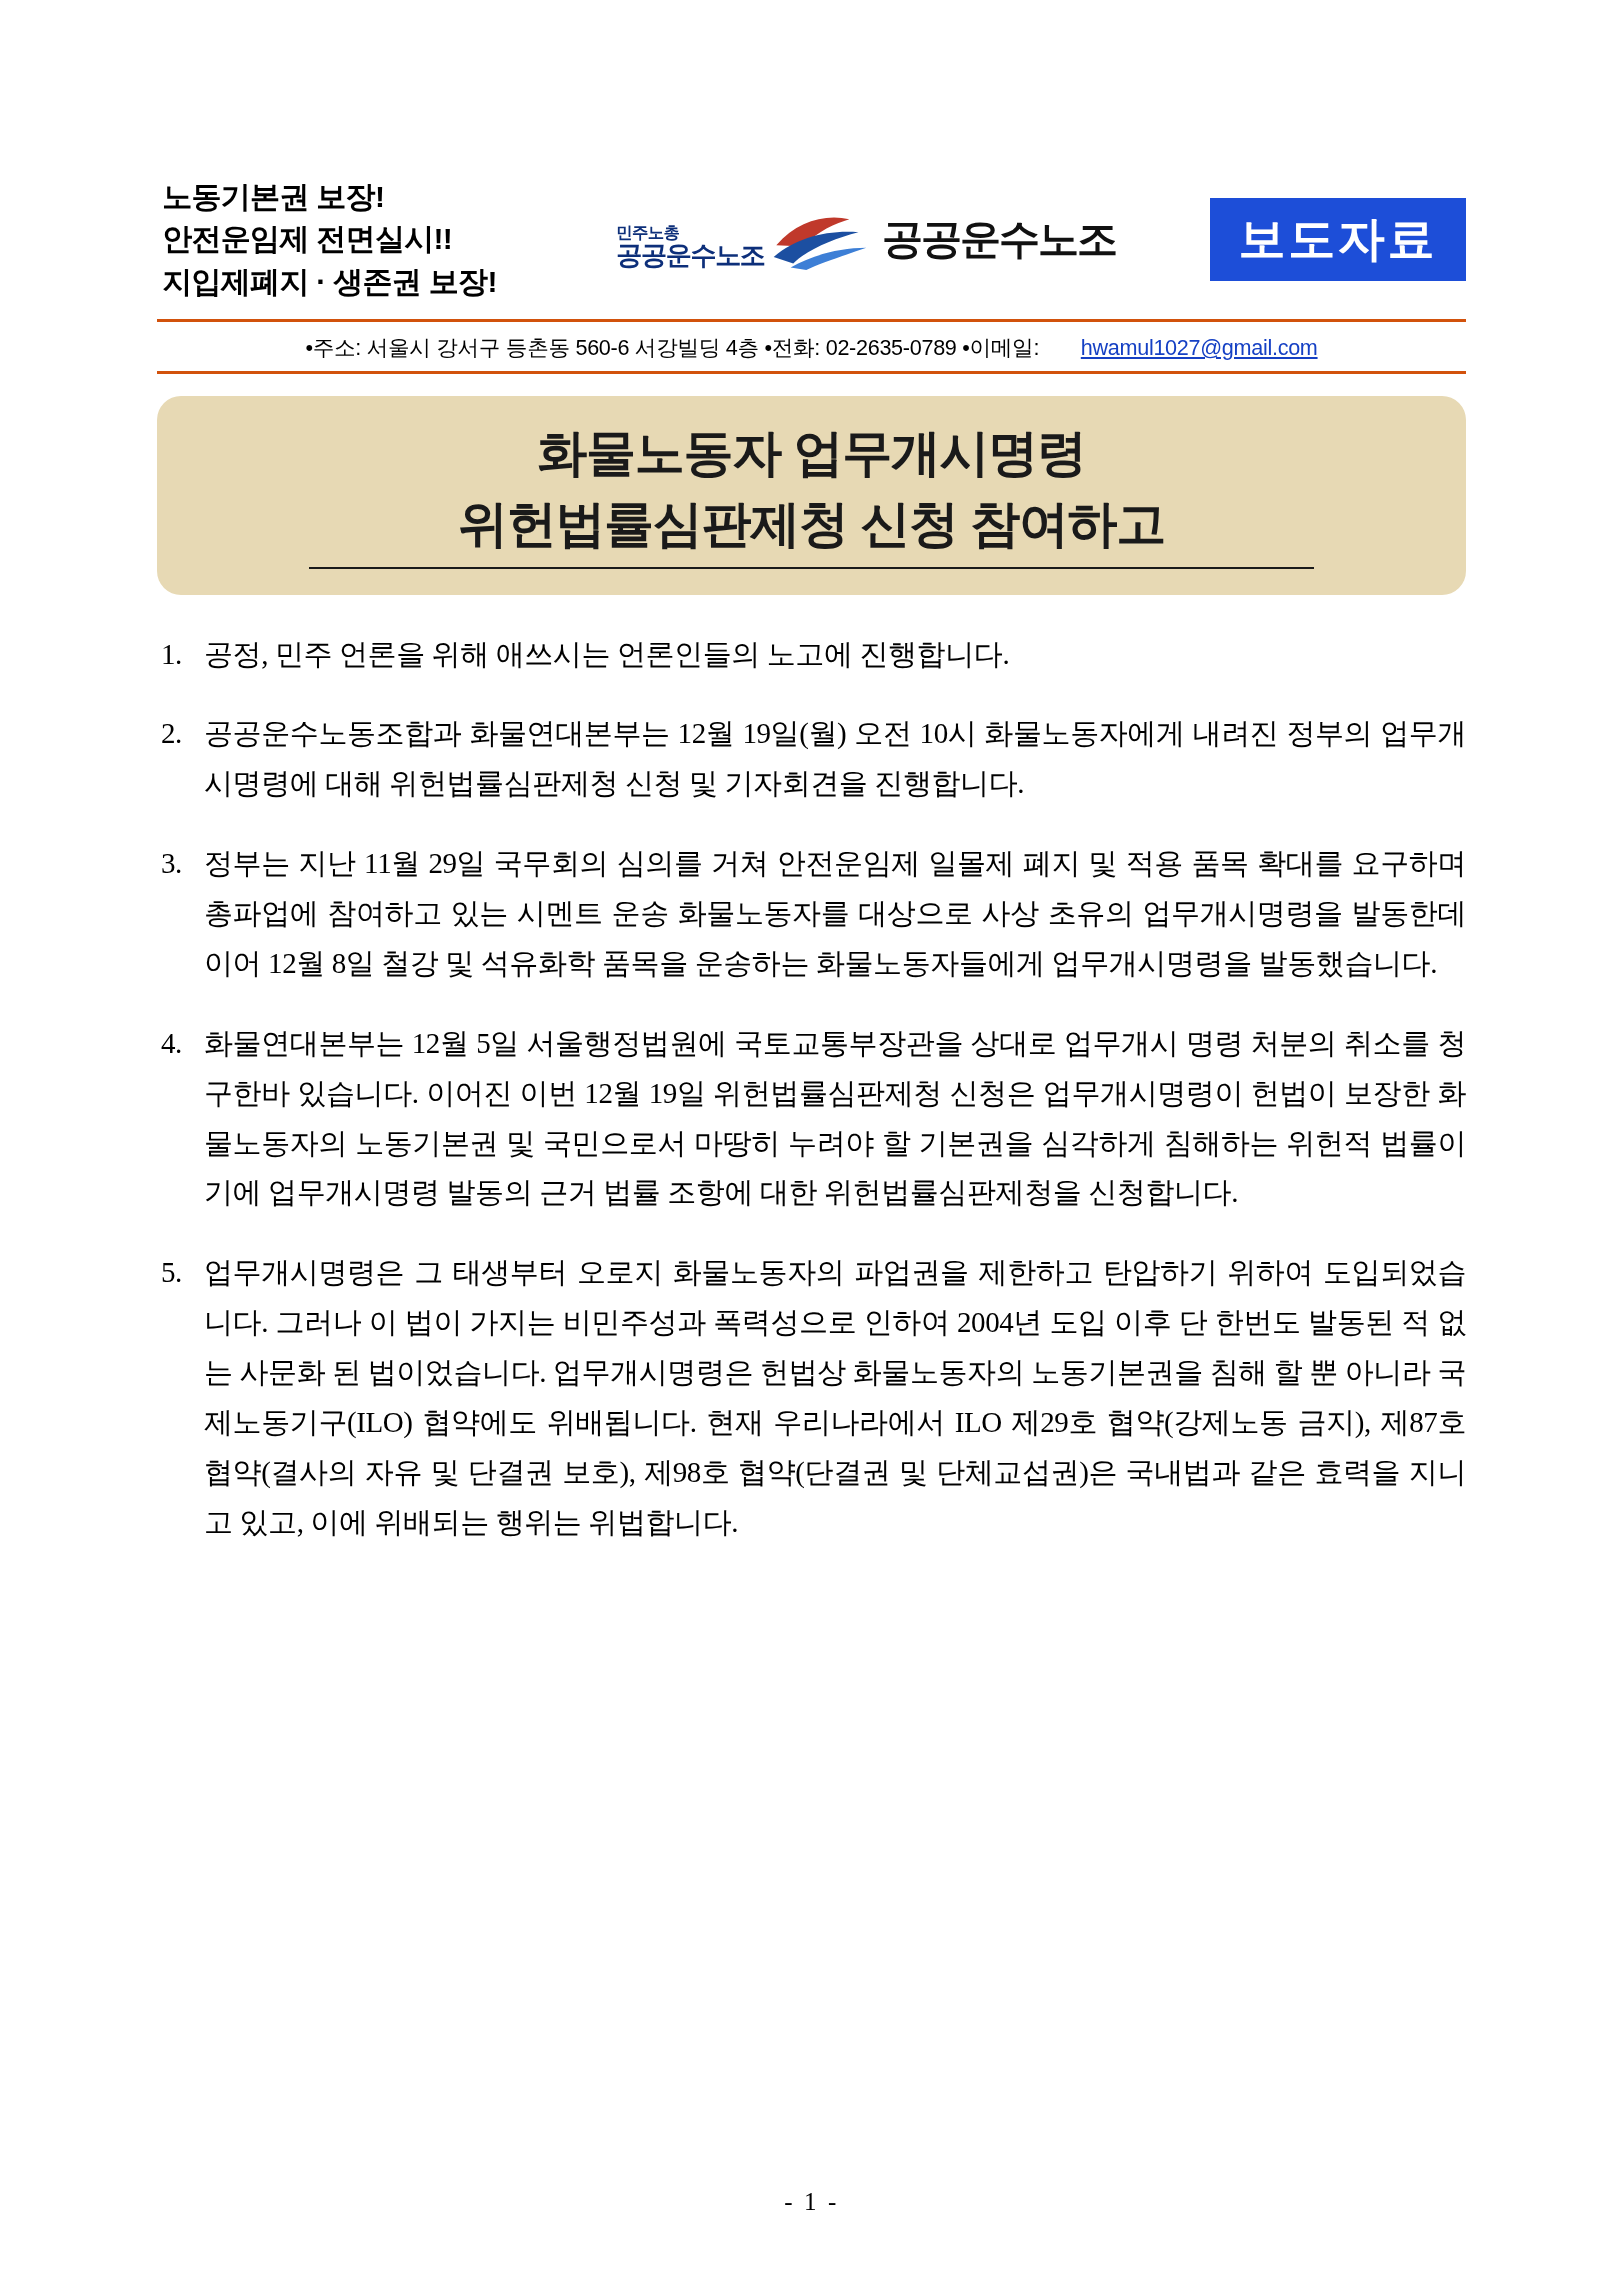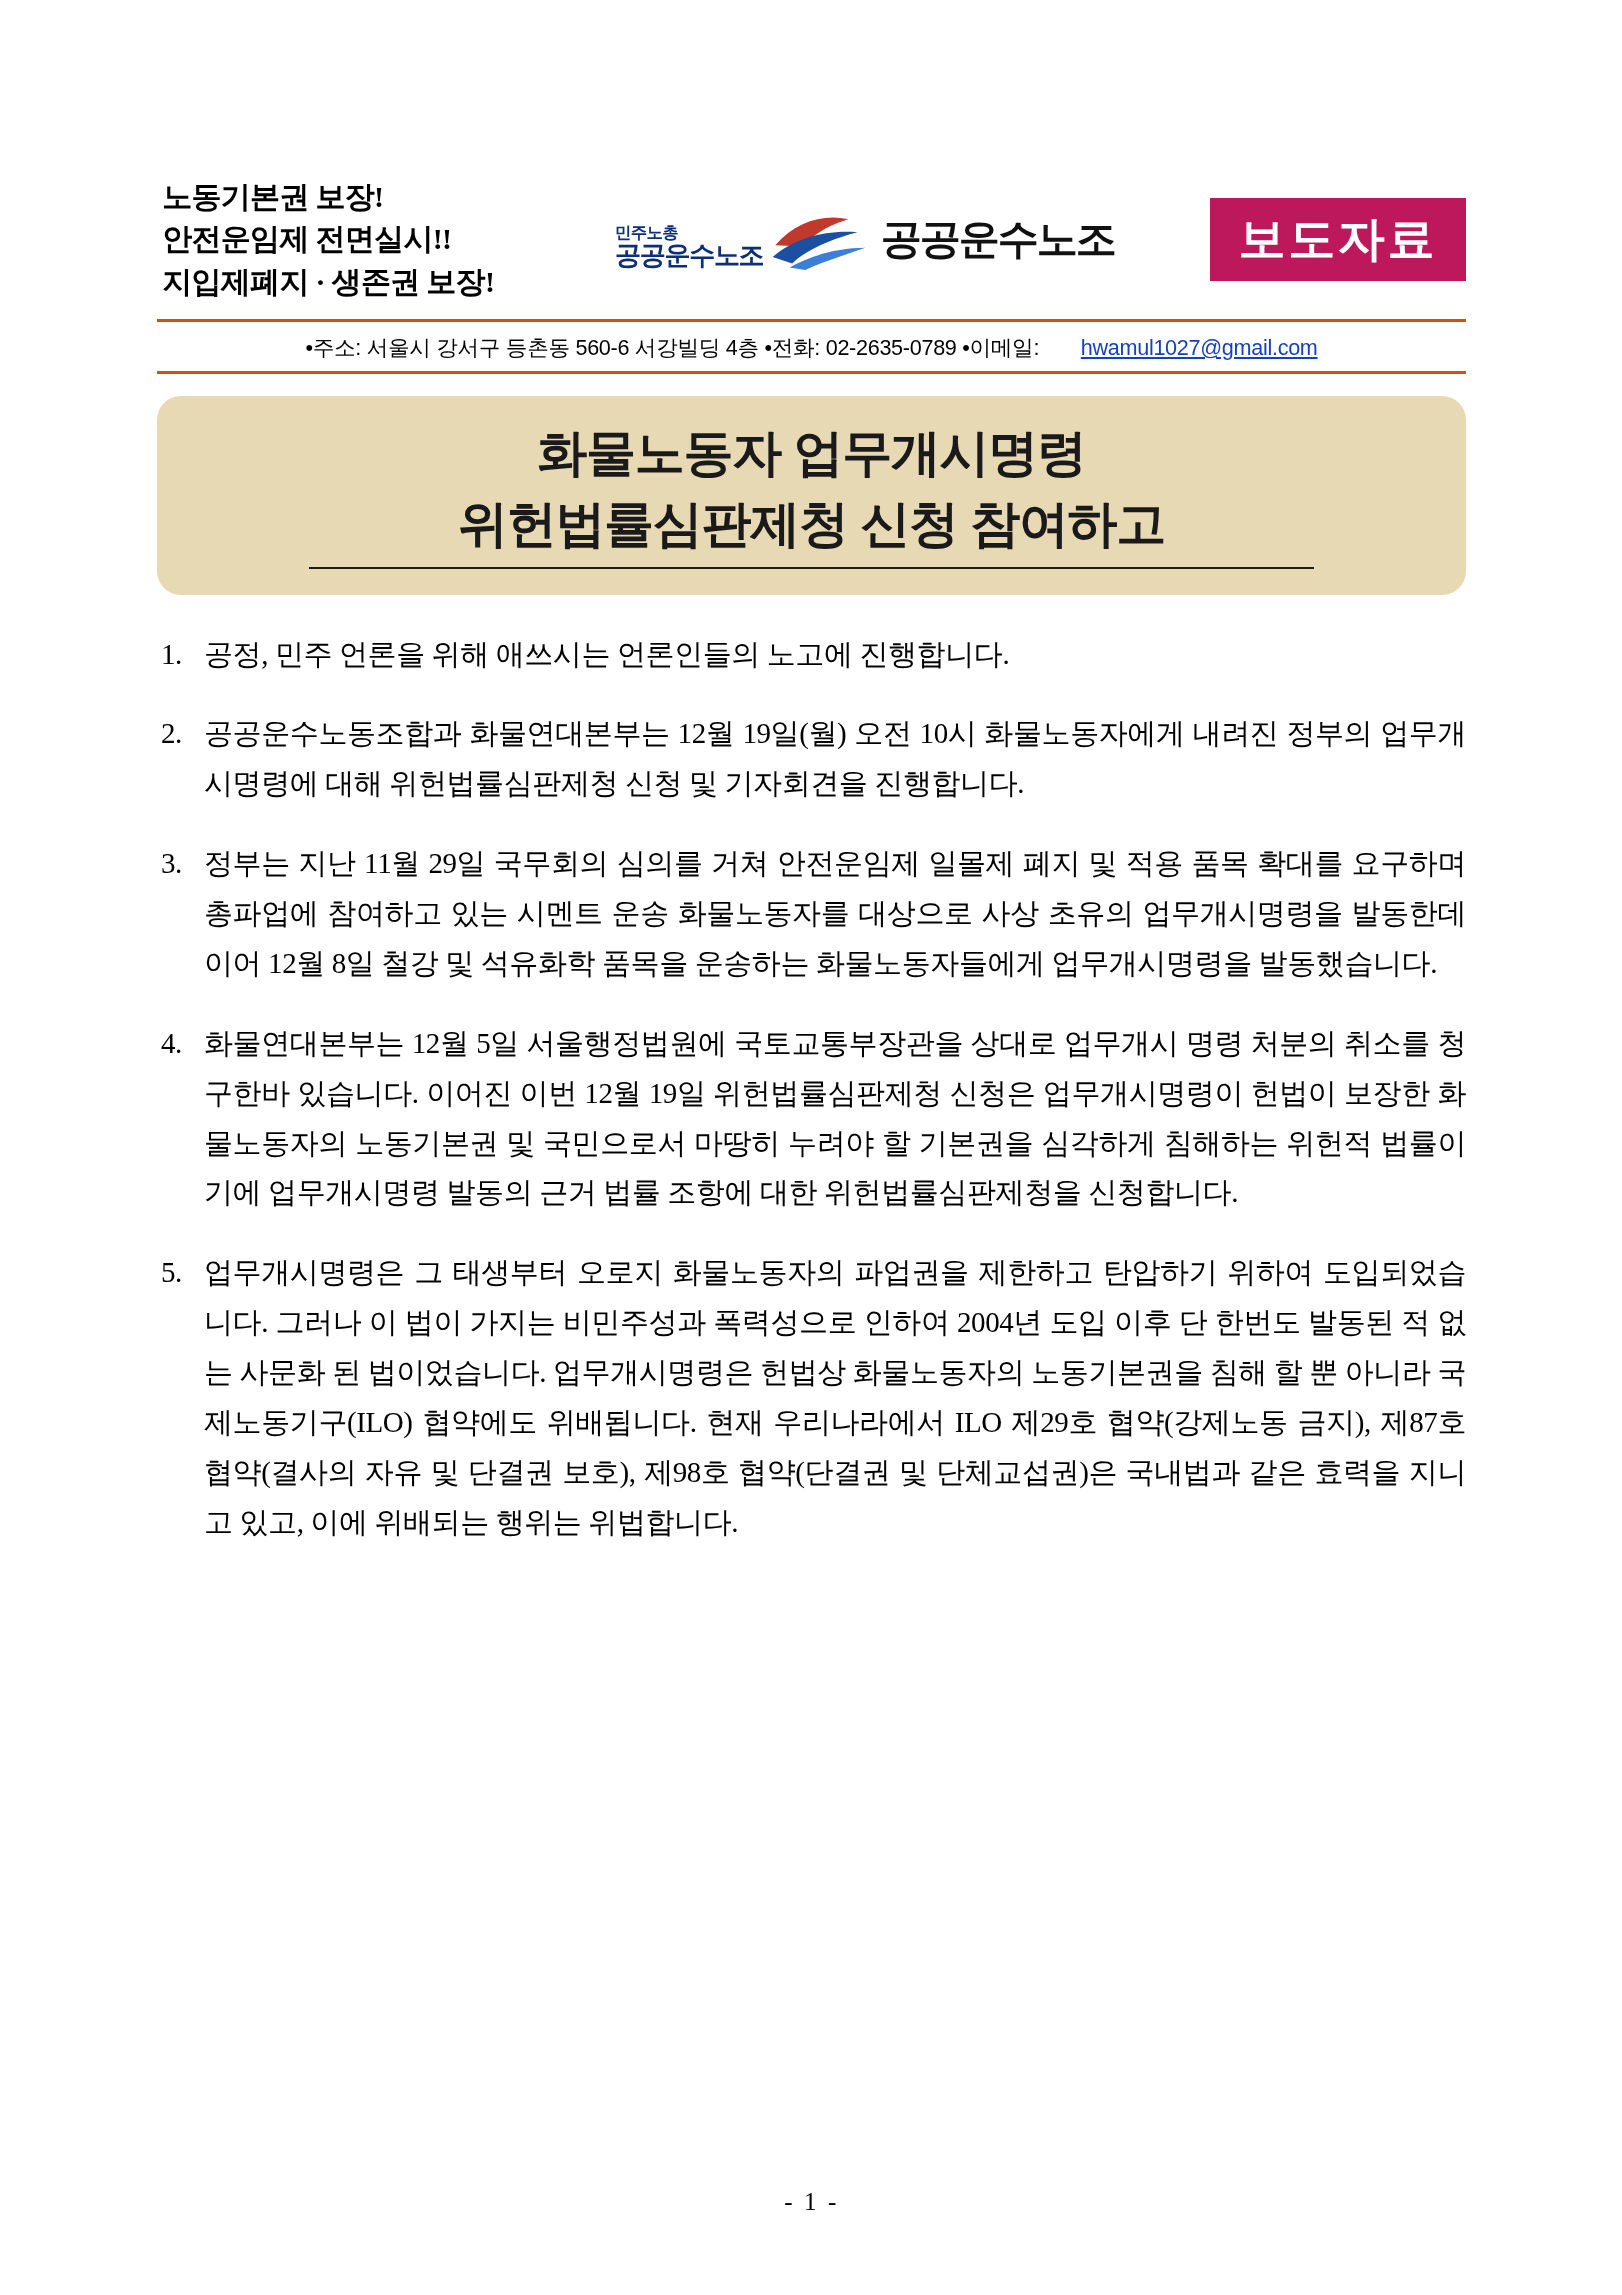--- a/index.html
+++ b/index.html
@@ -23,21 +23,21 @@
   }
 
   
   .masthead {
     display: flex;
     align-items: center;
     justify-content: space-between;
     height: 151px;
   }
   .slogans {
-    font-family: Liberation Serif, serif;
+    font-family: Liberation Sans, sans-serif;
     font-weight: bold;
     font-size: 30px;
     line-height: 1.42;
     letter-spacing: -0.7px;
     white-space: pre-line;
     color: #000;
     padding-left: 5.2px;
   }
   .logo-block {
     display: flex;
@@ -73,21 +73,21 @@
   }
   .logo-name {
     font-family: "Liberation Sans", sans-serif;
     font-weight: bold;
     font-size: 41px;
     letter-spacing: -2px;
     color: #111;
     margin-left: 3.9px;
   }
   .press-badge {
-    background: #be185d;
+    background: #1d4ed8;
     color: #ffffff;
     font-family: "Liberation Sans", sans-serif;
     font-weight: bold;
     font-size: 47px;
     letter-spacing: 2.6px;
     padding: 17px 29px 19.6px 29px;
     line-height: 1;
     white-space: nowrap;
   }
 

